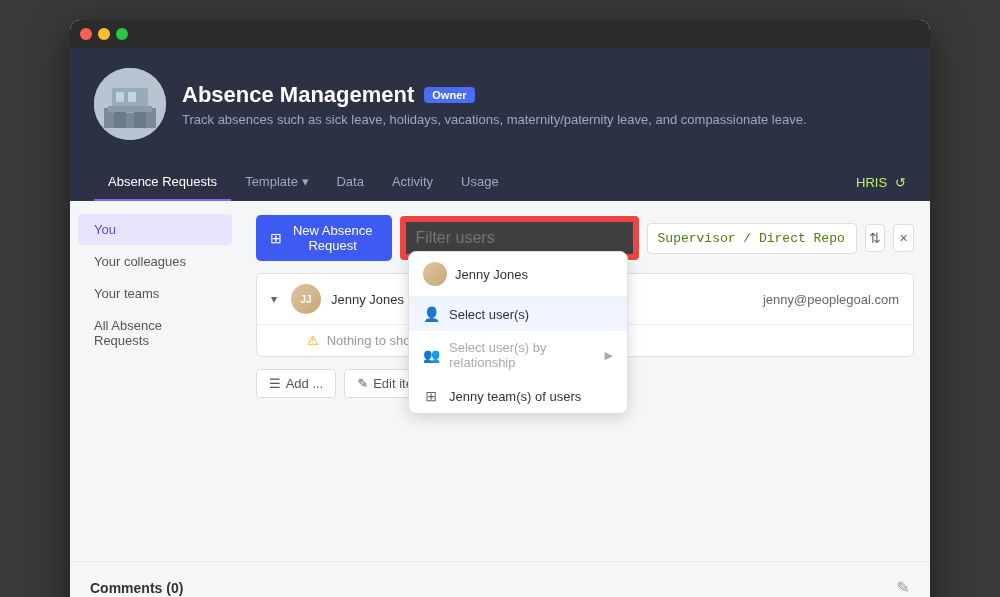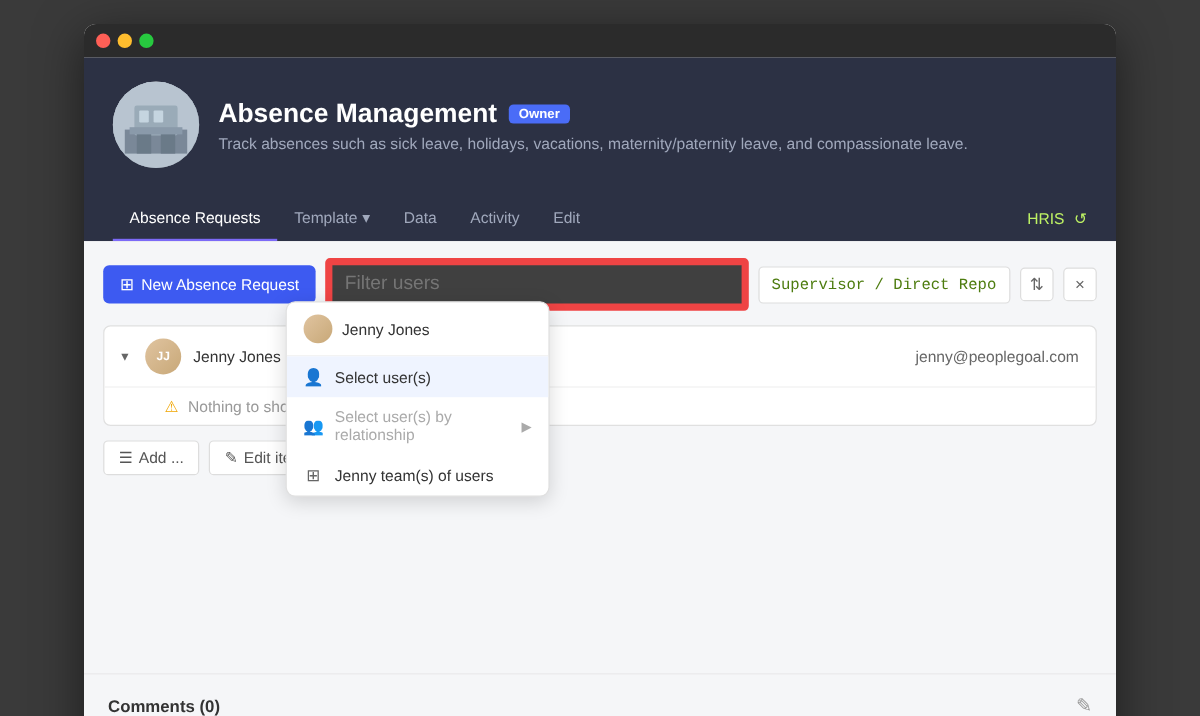--- a/index.html
+++ b/index.html
@@ -390,31 +390,45 @@
           <span>▾</span>
         </span>
       </div>
       <div class="nav-tab">
         <span>Data</span>
       </div>
       <div class="nav-tab">
         <span>Activity</span>
       </div>
       <div class="nav-tab">
-        <span>Edit</span>
+        <span>Usage</span>
       </div>
       <div class="nav-right">
         <span>HRIS</span>
         <span style="cursor:pointer;">↺</span>
       </div>
     </div>
   </div>
 
   <div class="content">
 
+    <div class="sidebar">
+      <div class="sidebar-item active">
+        <span>You</span>
+      </div>
+      <div class="sidebar-item">
+        <span>Your colleagues</span>
+      </div>
+      <div class="sidebar-item">
+        <span>Your teams</span>
+      </div>
+      <div class="sidebar-item">
+        <span>All Absence Requests</span>
+      </div>
+    </div>
 
     <div class="main">
 
       <div class="toolbar">
         <button class="btn-new-request">
           <span style="font-size:14px;">⊞</span>
           <span>New Absence Request</span>
         </button>
         <input class="filter-users-input" type="text" value="" placeholder="Filter users" style="">
         <select class="select-supervisor">

